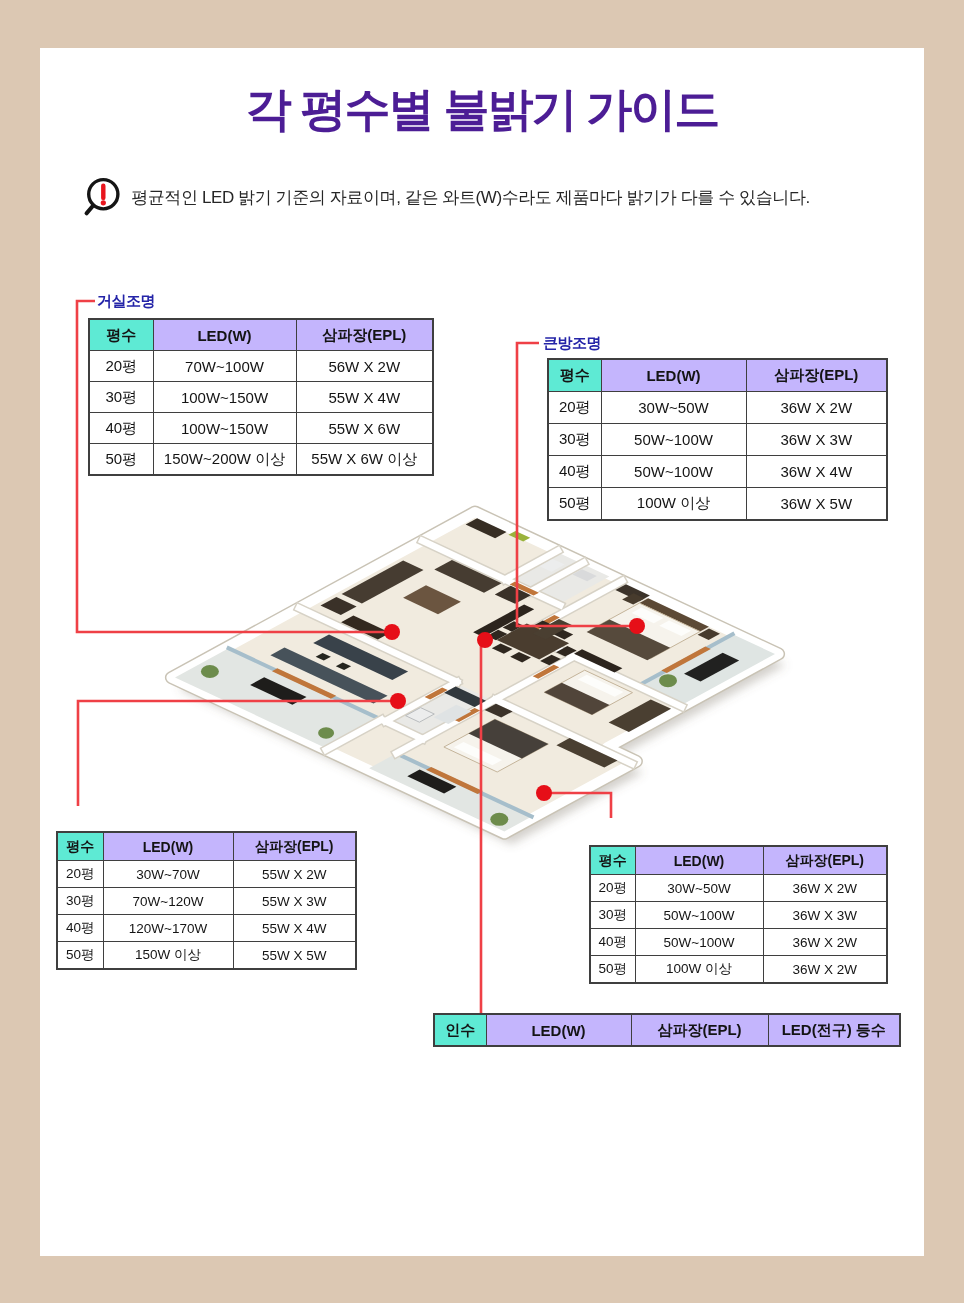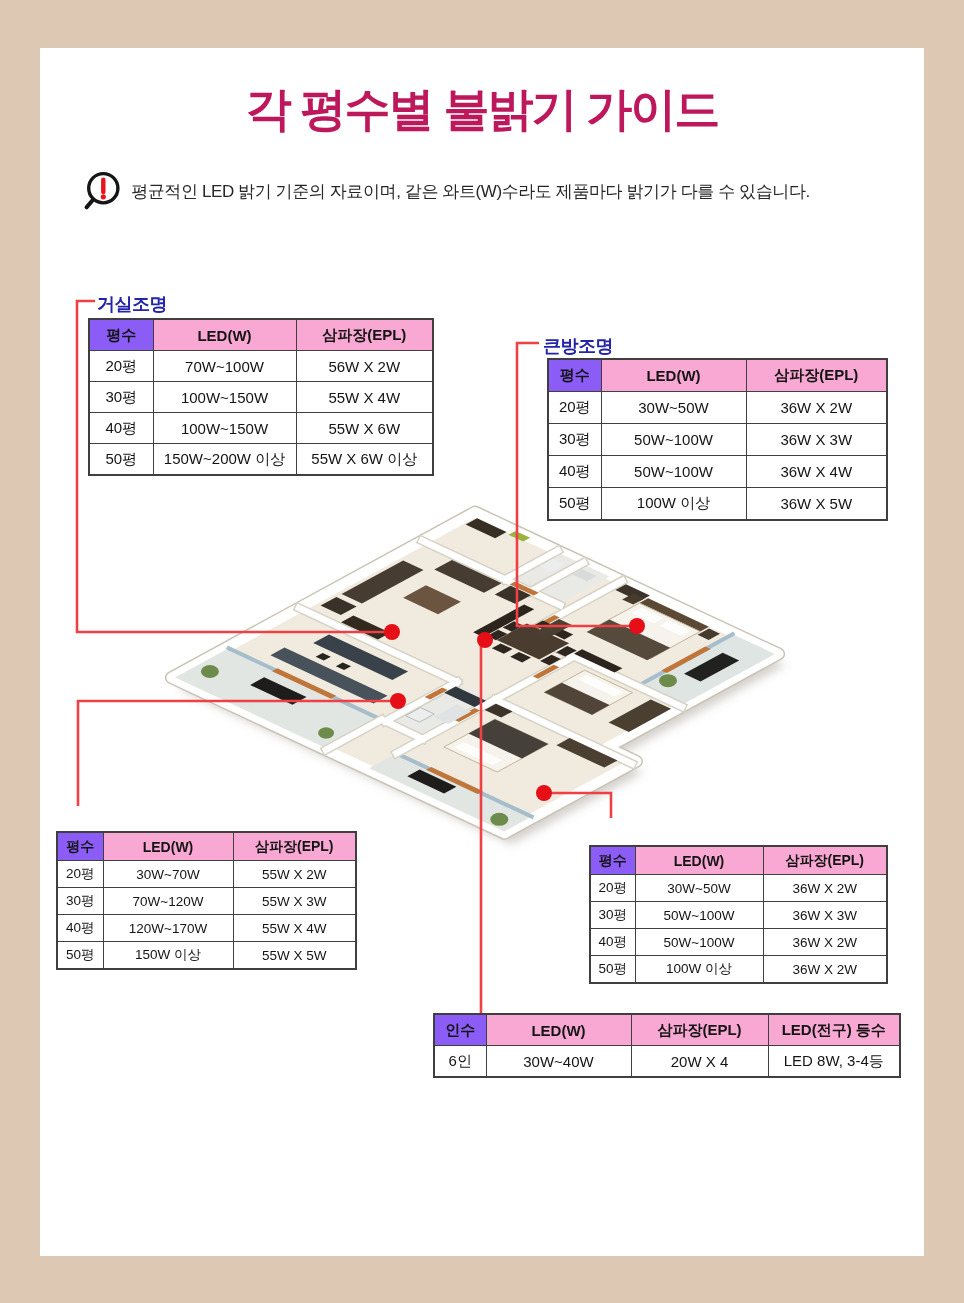--- a/index.html
+++ b/index.html
@@ -9,44 +9,44 @@
     font-family:"Liberation Sans",sans-serif;
     overflow:hidden;
   }
   .page{
     position:absolute;left:40px;top:48px;width:884px;height:1208px;
     background:#ffffff;
   }
   .title{
     position:absolute;left:40px;top:84px;width:884px;
     text-align:center;font-size:46px;line-height:1.1;font-weight:800;
-    color:#be185d;letter-spacing:-2px;margin:0;
+    color:#4c1d95;letter-spacing:-2px;margin:0;
   }
   .notice{
-    position:absolute;left:40px;top:170px;width:812px;
+    position:absolute;left:40px;top:176px;width:812px;
     display:flex;align-items:center;justify-content:center;gap:9px;
   }
   .notice .txt{
     font-size:17px;color:#262626;letter-spacing:-0.4px;
   }
   .roomlabel{
-    position:absolute;font-size:18px;font-weight:700;color:#2424a8;
+    position:absolute;font-size:15px;font-weight:700;color:#2424a8;
     letter-spacing:-0.5px;white-space:nowrap;
   }
   .tblwrap{position:absolute;}
   .tblwrap table{
     border-collapse:collapse;background:#fff;
     border:2.5px solid #3f3f3f;table-layout:fixed;
   }
   .tblwrap th,.tblwrap td{
     border:1.6px solid #3f3f3f;text-align:center;vertical-align:middle;
     padding:0 4px;color:#141414;white-space:nowrap;overflow:hidden;
   }
-  .tblwrap th{background:#f9a8d4;font-weight:600;}
-  .tblwrap th:first-child{background:#8b5cf6;}
+  .tblwrap th{background:#c4b5fd;font-weight:600;}
+  .tblwrap th:first-child{background:#5eead4;}
   .t-std th,.t-std td{height:30px;font-size:15px;}
   .t-big th,.t-big td{height:31px;font-size:15px;}
   .t-sm  th{height:27px;font-size:14px;}
   .t-sm  td{height:26px;font-size:13.5px;}
   #overlay{position:absolute;left:0;top:0;pointer-events:none;}
 </style>
 </head>
 <body>
 
 <div class="canvas">
@@ -353,22 +353,16 @@
         </colgroup>
         <thead>
           <tr>
             <th>인수</th>
             <th>LED(W)</th>
             <th>삼파장(EPL)</th>
             <th>LED(전구) 등수</th>
           </tr>
         </thead>
         <tbody>
-          <tr>
-            <td>6인</td>
-            <td>30W~40W</td>
-            <td>20W X 4</td>
-            <td>LED 8W, 3-4등</td>
-          </tr>
         </tbody>
       </table>
   </div>
 </div>
 
 </body></html>

